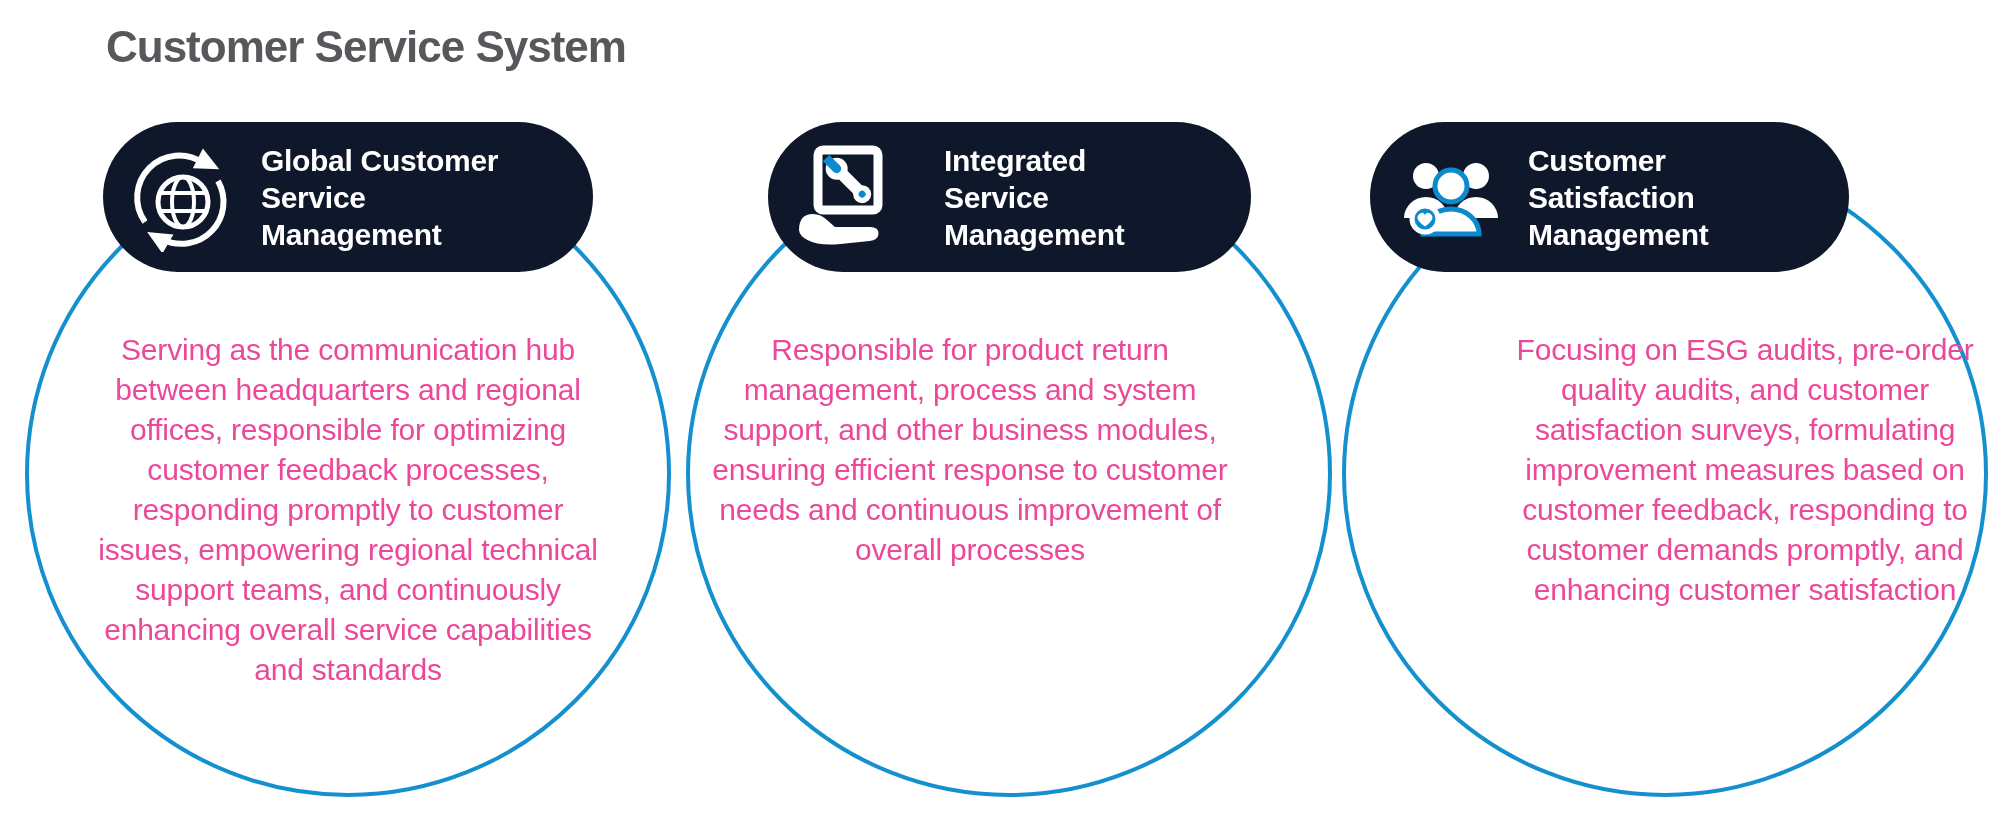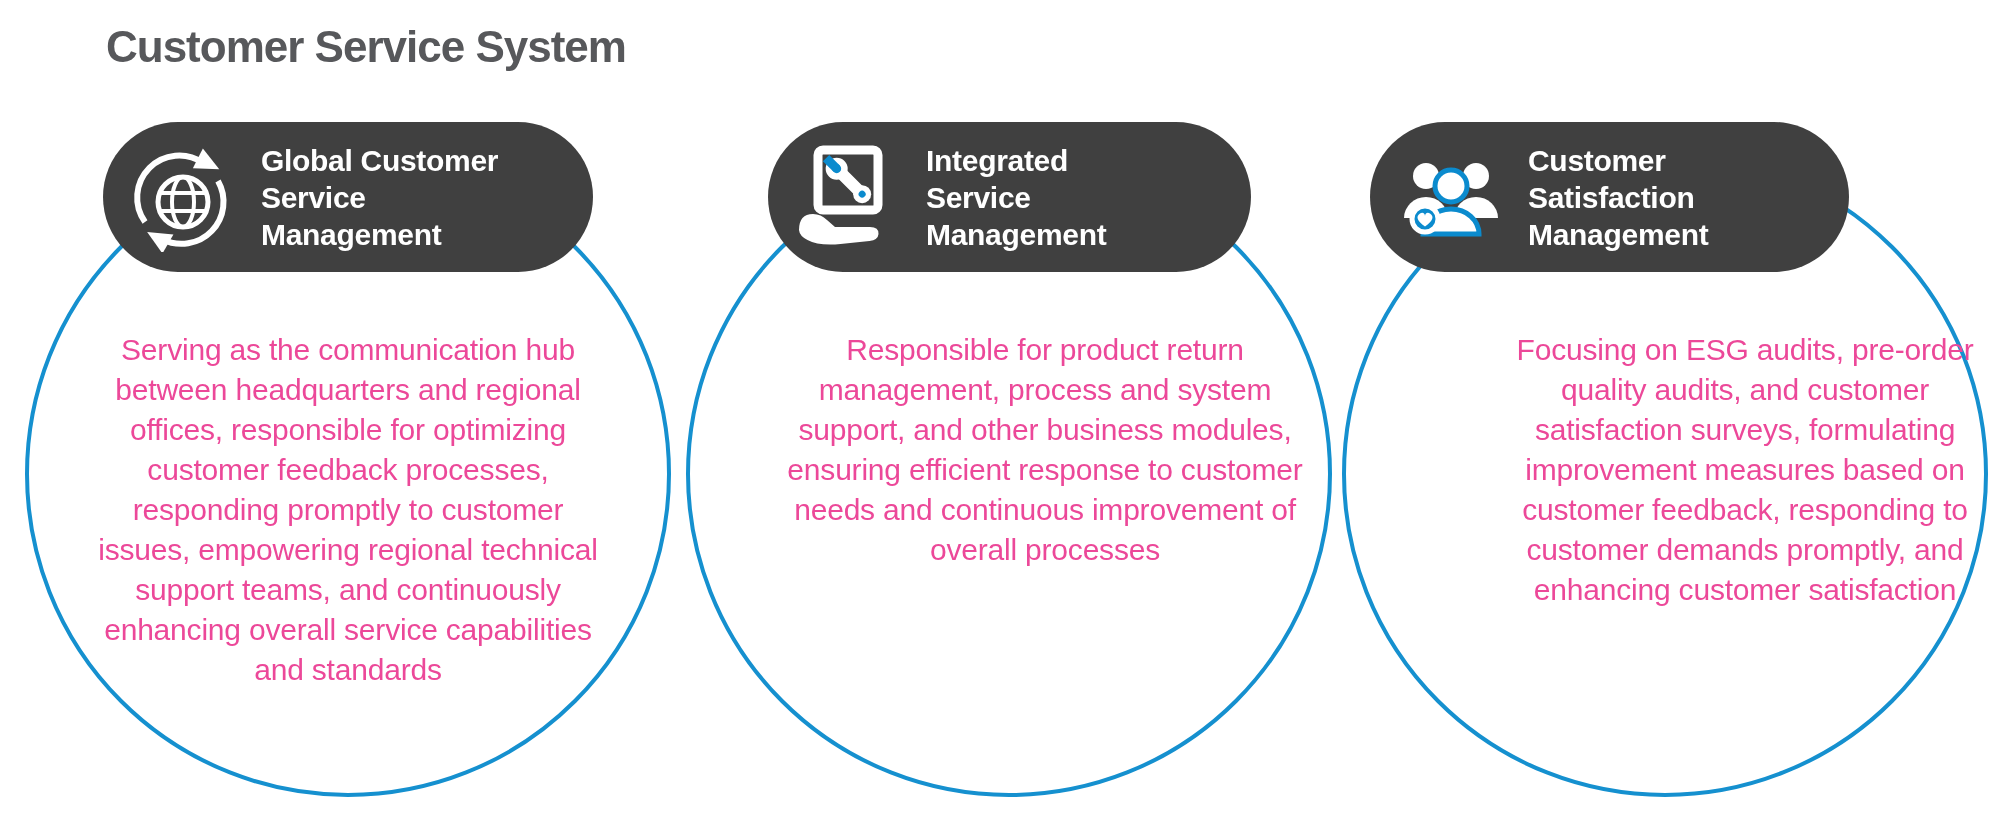--- a/index.html
+++ b/index.html
@@ -14,38 +14,38 @@
   
   .circle {
     position:absolute; top:151px; width:646px; height:646px;
     border:4px solid #1590cf; border-radius:50%;
     box-sizing:border-box; background:#ffffff; z-index:1;
   }
   .c1 { left:25px; } .c2 { left:686px; } .c3 { left:1342px; }
   
   .pill {
     position:absolute; top:122px; height:150px; border-radius:75px;
-    background:#404040; display:flex; align-items:center; z-index:2;
+    background:#0f172a; display:flex; align-items:center; z-index:2;
   }
   .p1 { left:103px; width:490px; }
-  .p2 { left:768px; width:483px; }
+  .p2 { left:768px; width:483px;gap:18px; }
   .p3 { left:1370px; width:479px; }
   .icon { width:110px; height:110px; margin-left:26px; flex:0 0 auto; }
   .icon svg { width:100%; height:100%; display:block; }
   .pill-title {
     color:#ffffff; font-size:30px; line-height:37px; font-weight:bold;
     white-space:pre-line; margin-left:22px; letter-spacing:-0.3px;
   }
   
   .desc {
     position:absolute; top:330px; width:520px; margin:0; z-index:2;
     text-align:center; color:#ec4899; font-size:30px; line-height:40px;
     letter-spacing:-0.2px;
   }
-  .d1 { left:88px; } .d2 { left:785px; } .d3 { left:1485px; }
+  .d1 { left:88px; } .d2 { left:710px; } .d3 { left:1485px; }
 </style>
 </head>
 <body>
 
 <div class="page">
 
   <h1 class="page-title">Customer Service System</h1>
 
   <section>
     <div class="circle c1"></div>

